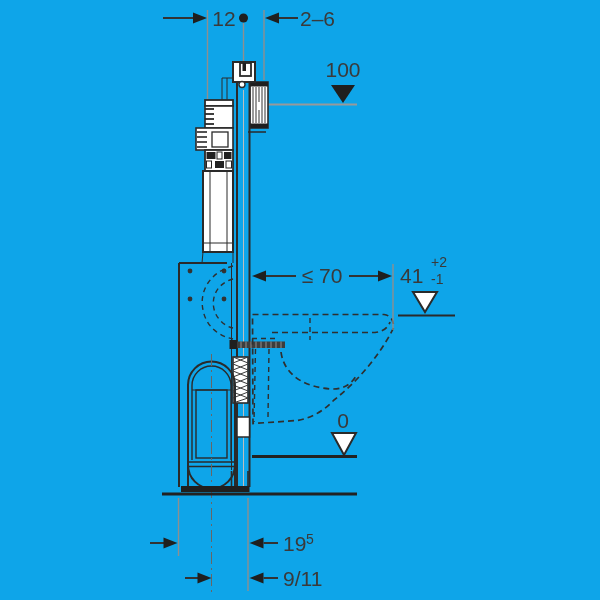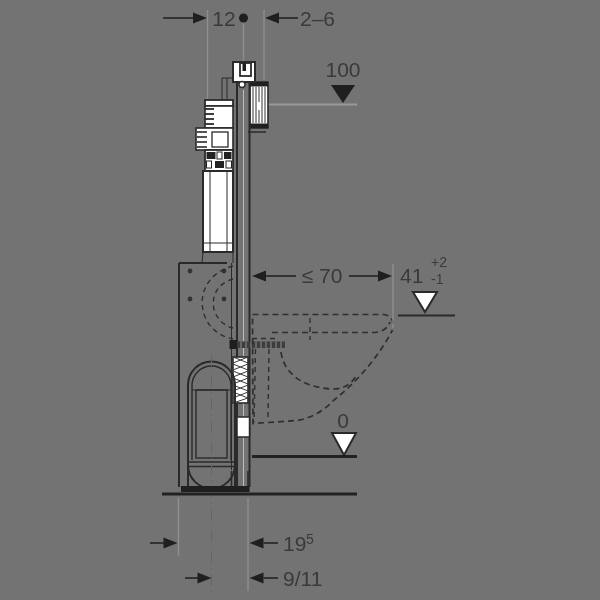--- a/index.html
+++ b/index.html
@@ -1,16 +1,16 @@
 <!DOCTYPE html>
 <html><head>
 <meta charset="utf-8">
 <style>
   html,body{margin:0;padding:0;background:#fff;}
-  .canvas{position:relative;width:600px;height:600px;background:#737373;overflow:hidden;}
+  .canvas{position:relative;width:600px;height:600px;background:#0ea5e9;overflow:hidden;}
   svg{position:absolute;left:0;top:0;}
   .dim-text{font-family:"Liberation Sans", sans-serif;font-size:21px;fill:#3a3a3a;}
   .dim-text-small{font-family:"Liberation Sans", sans-serif;font-size:14px;fill:#3a3a3a;}
   .stroke-thin{stroke:#2a2a2a;stroke-width:1;fill:none;}
   .ext{stroke:#8f8f8f;stroke-width:1.4;fill:none;}
   .dashed{stroke:#2f2f2f;stroke-width:1.7;fill:none;stroke-dasharray:6 4;}
   .dashed-fine{stroke:#2f2f2f;stroke-width:1.4;fill:none;stroke-dasharray:5 4;}
   .arrow{fill:#1f1f1f;stroke:none;}
   .shaft{stroke:#333;stroke-width:2;fill:none;}
 </style>

